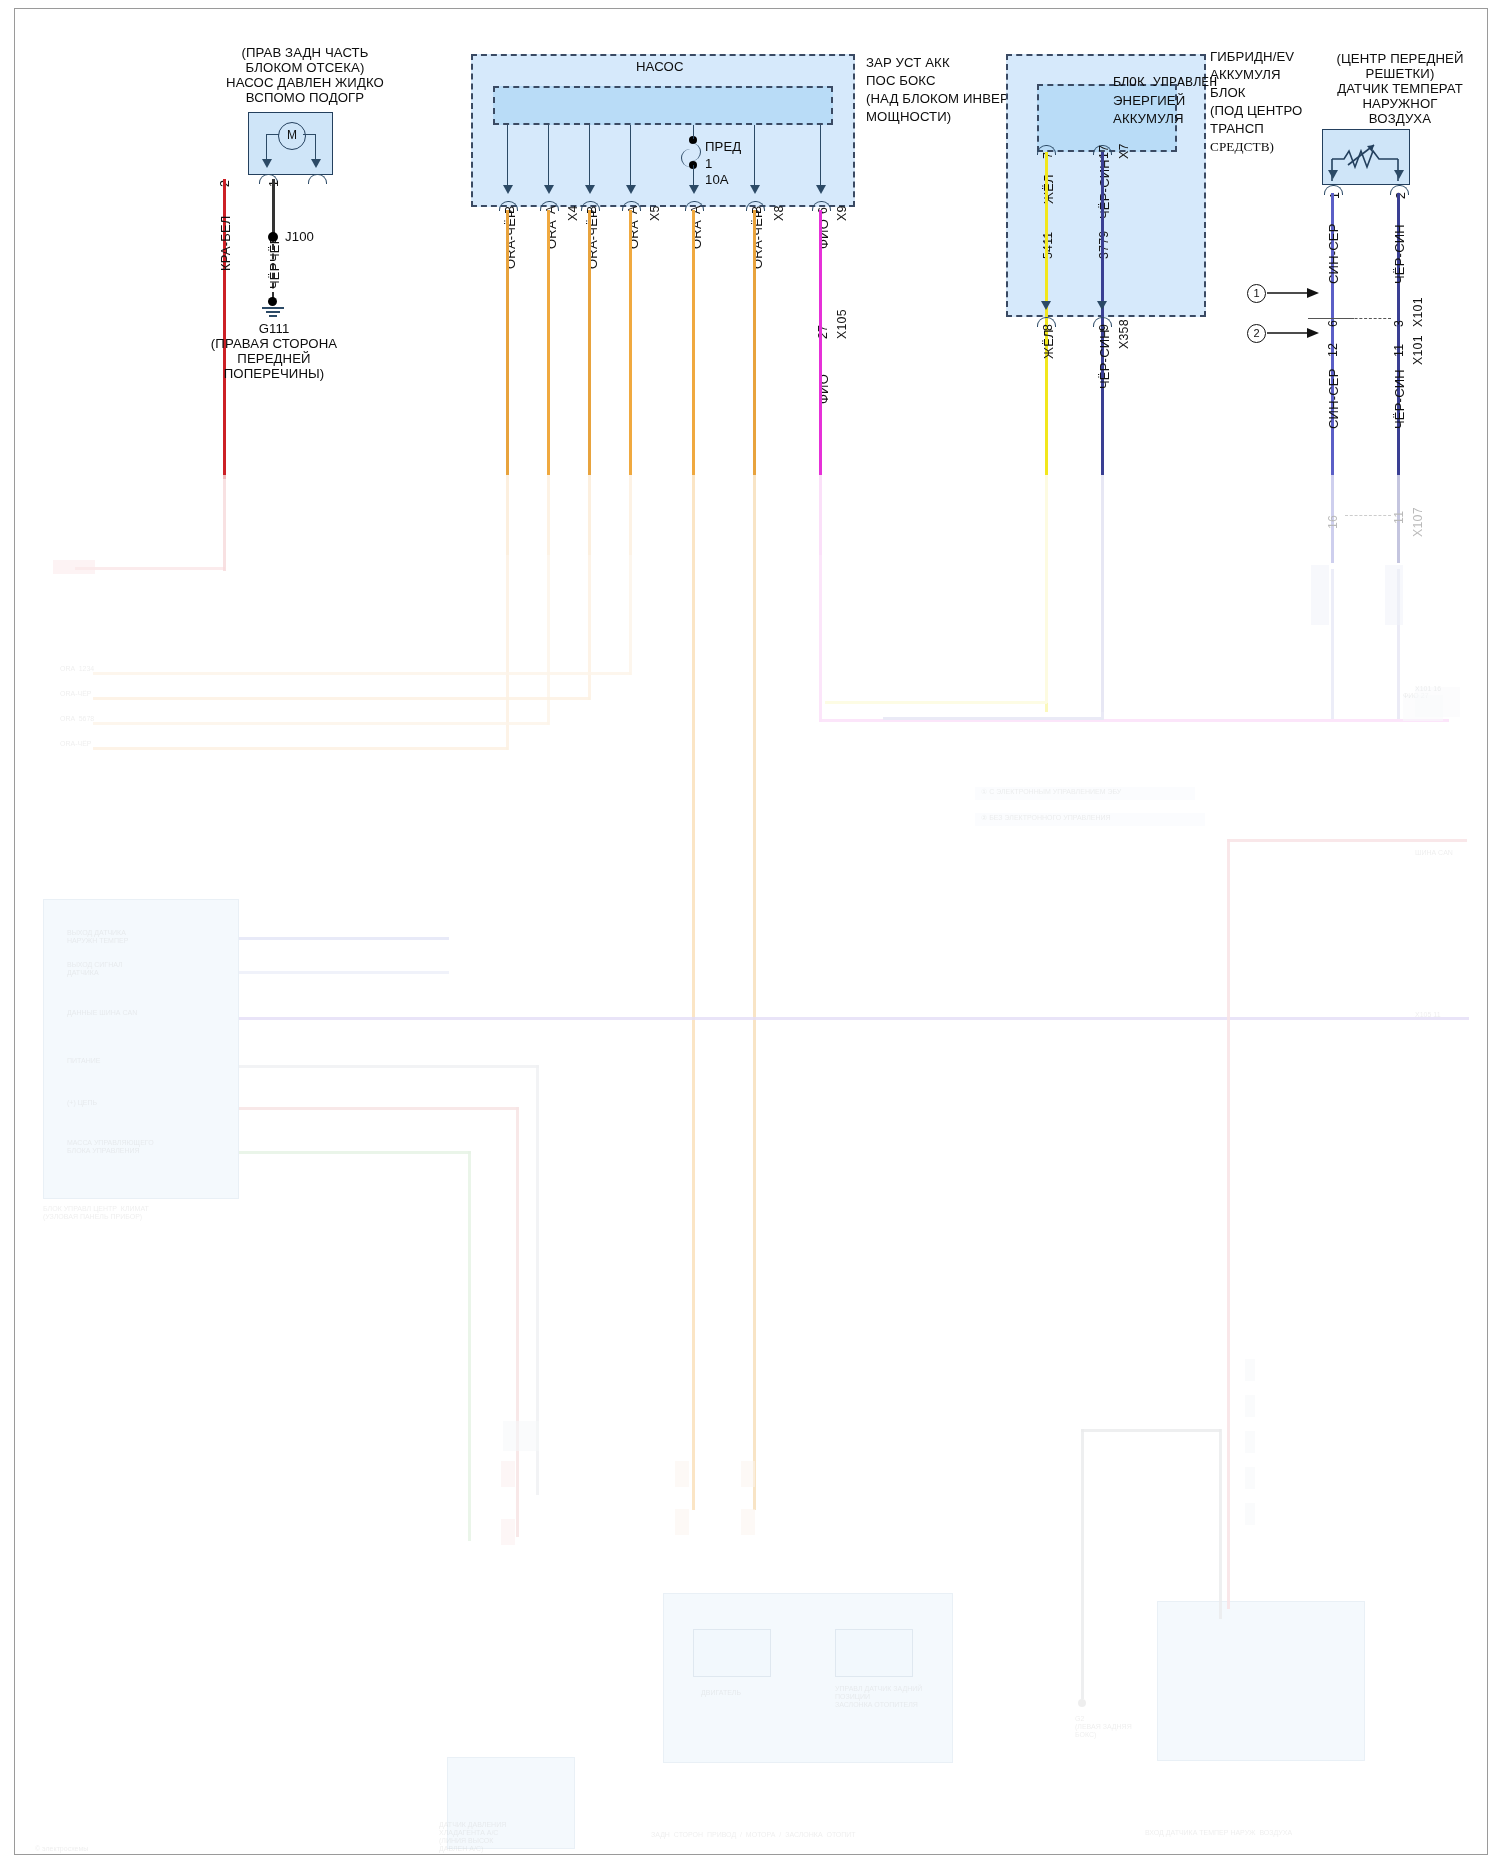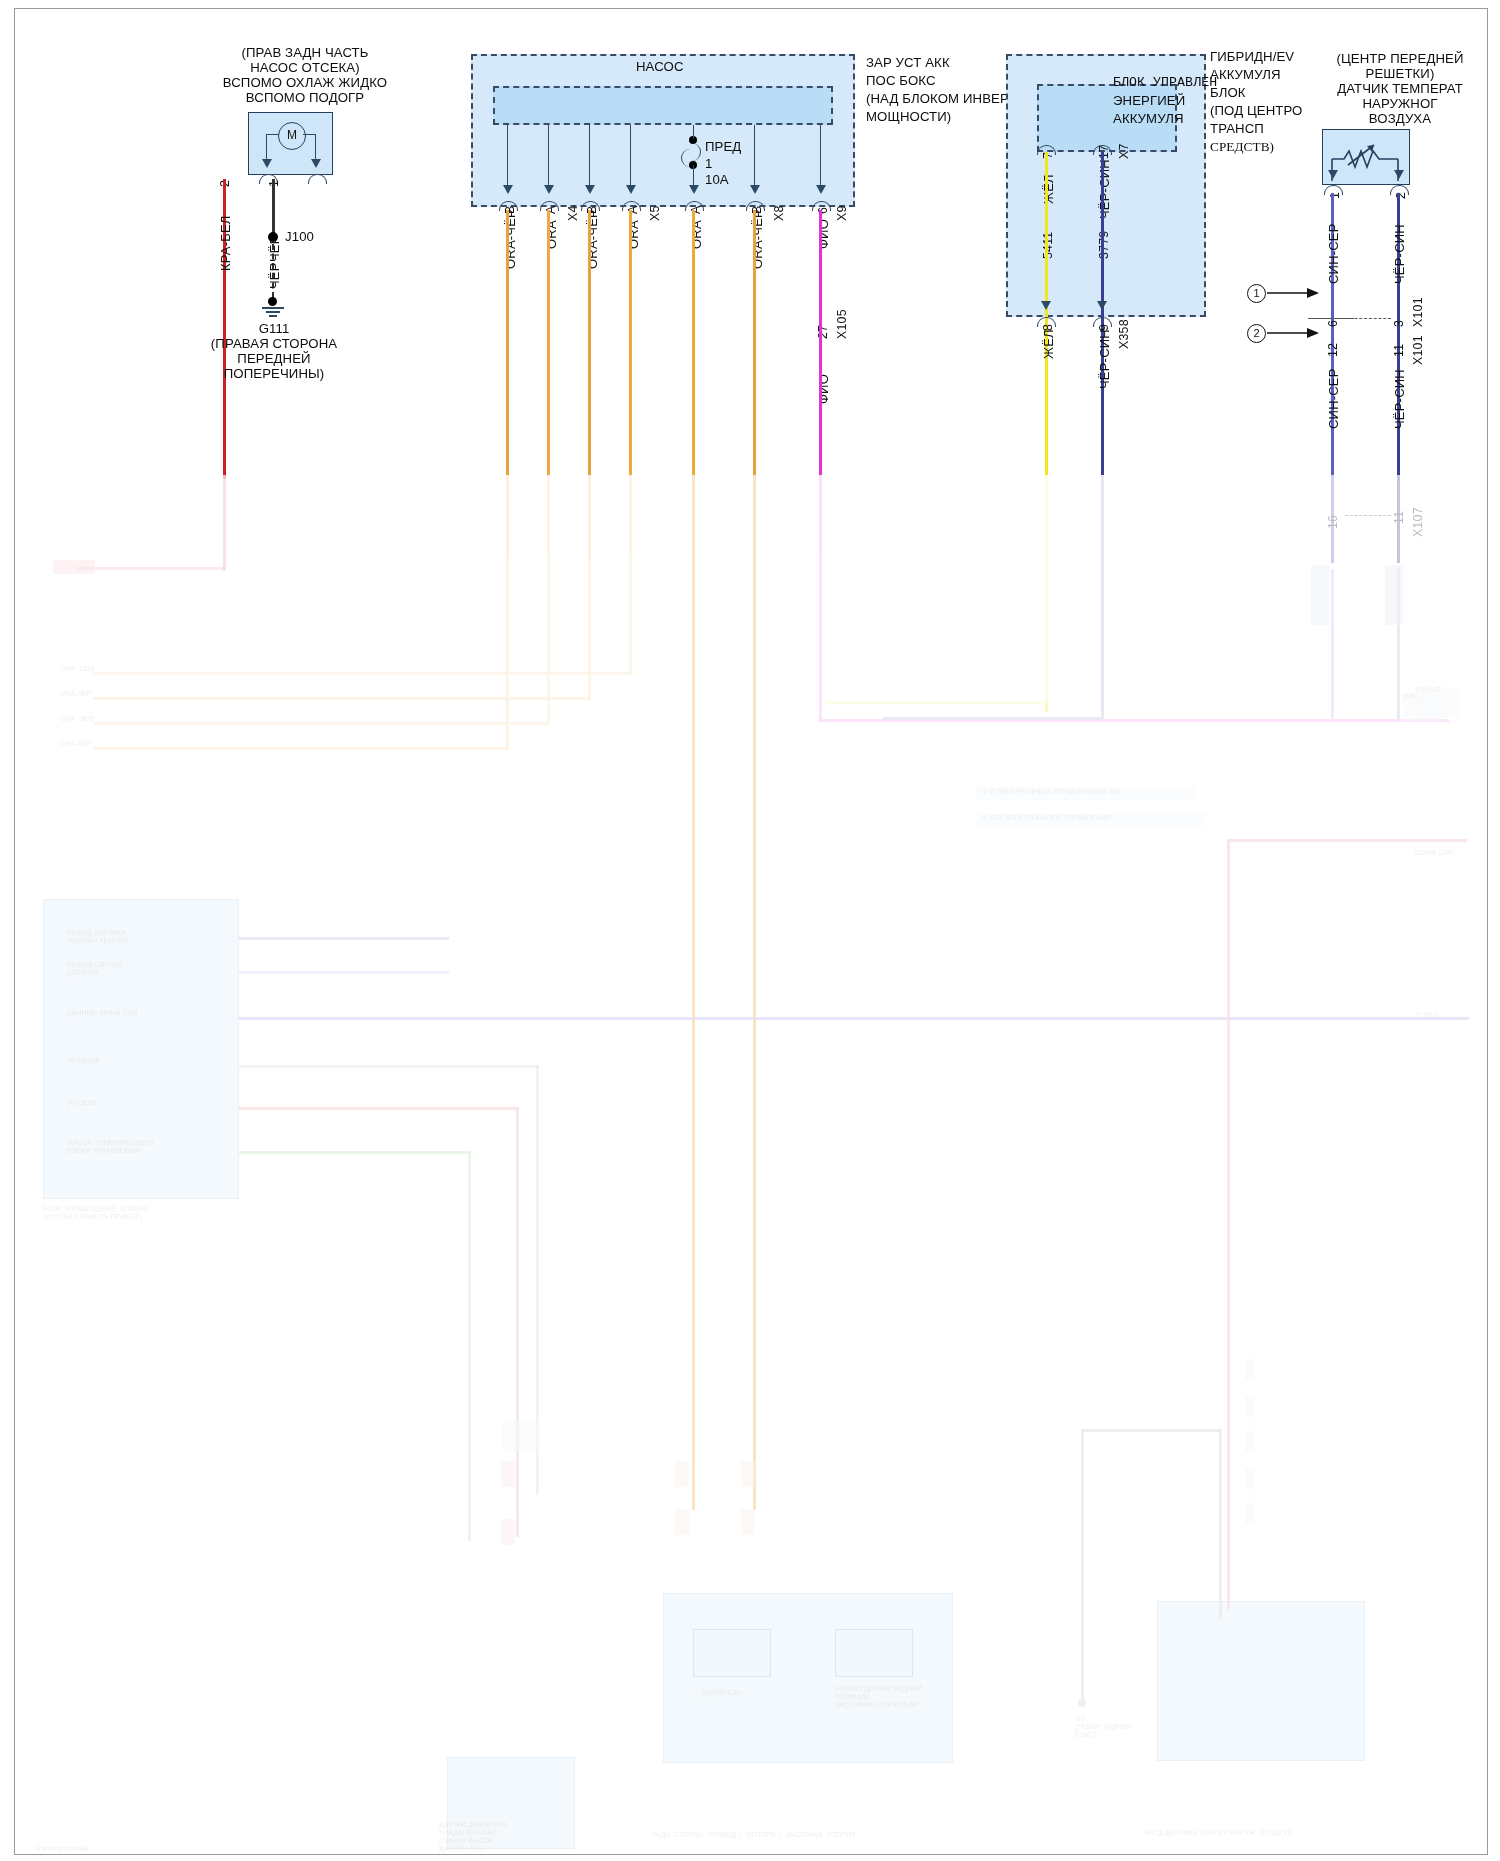--- a/index.html
+++ b/index.html
@@ -29,22 +29,22 @@
   #veil{position:absolute;left:0;top:466px;width:1472px;height:1379px;background:rgba(255,255,255,.70);pointer-events:none;}
   .resistor{position:absolute;}
 </style>
 </head>
 <body>
 
 <div id="page">
   <div id="canvas">
 
     <div class="lbl c" style="left:170px;top:36px;width:240px;">(ПРАВ ЗАДН ЧАСТЬ</div>
-    <div class="lbl c" style="left:170px;top:51px;width:240px;">НАСОС ОТСЕКА)</div>
-    <div class="lbl c" style="left:160px;top:66px;width:260px;">ВСПОМО ОХЛАЖ ЖИДКО</div>
+    <div class="lbl c" style="left:170px;top:51px;width:240px;">БЛОКОМ ОТСЕКА)</div>
+    <div class="lbl c" style="left:160px;top:66px;width:260px;">НАСОС ДАВЛЕН ЖИДКО</div>
     <div class="lbl c" style="left:170px;top:81px;width:240px;">ВСПОМО ПОДОГР</div>
 
     <div class="box-solid" style="left:233px;top:103px;width:85px;height:63px;"></div>
 
     <div class="abs" style="left:263px;top:113px;width:26px;height:26px;border:1.4px solid #24405e;border-radius:50%;background:#cfe5f8;font-size:12px;text-align:center;line-height:25px;color:#111;">M</div>
     <div class="ln" style="left:251px;top:125px;width:13px;height:1.4px;"></div>
     <div class="ln" style="left:288px;top:125px;width:13px;height:1.4px;"></div>
     <div class="ln" style="left:251px;top:125px;width:1.4px;height:28px;"></div>
     <div class="ln" style="left:300px;top:125px;width:1.4px;height:28px;"></div>
     <div class="arrow-d" style="left:247px;top:150px;"></div>

